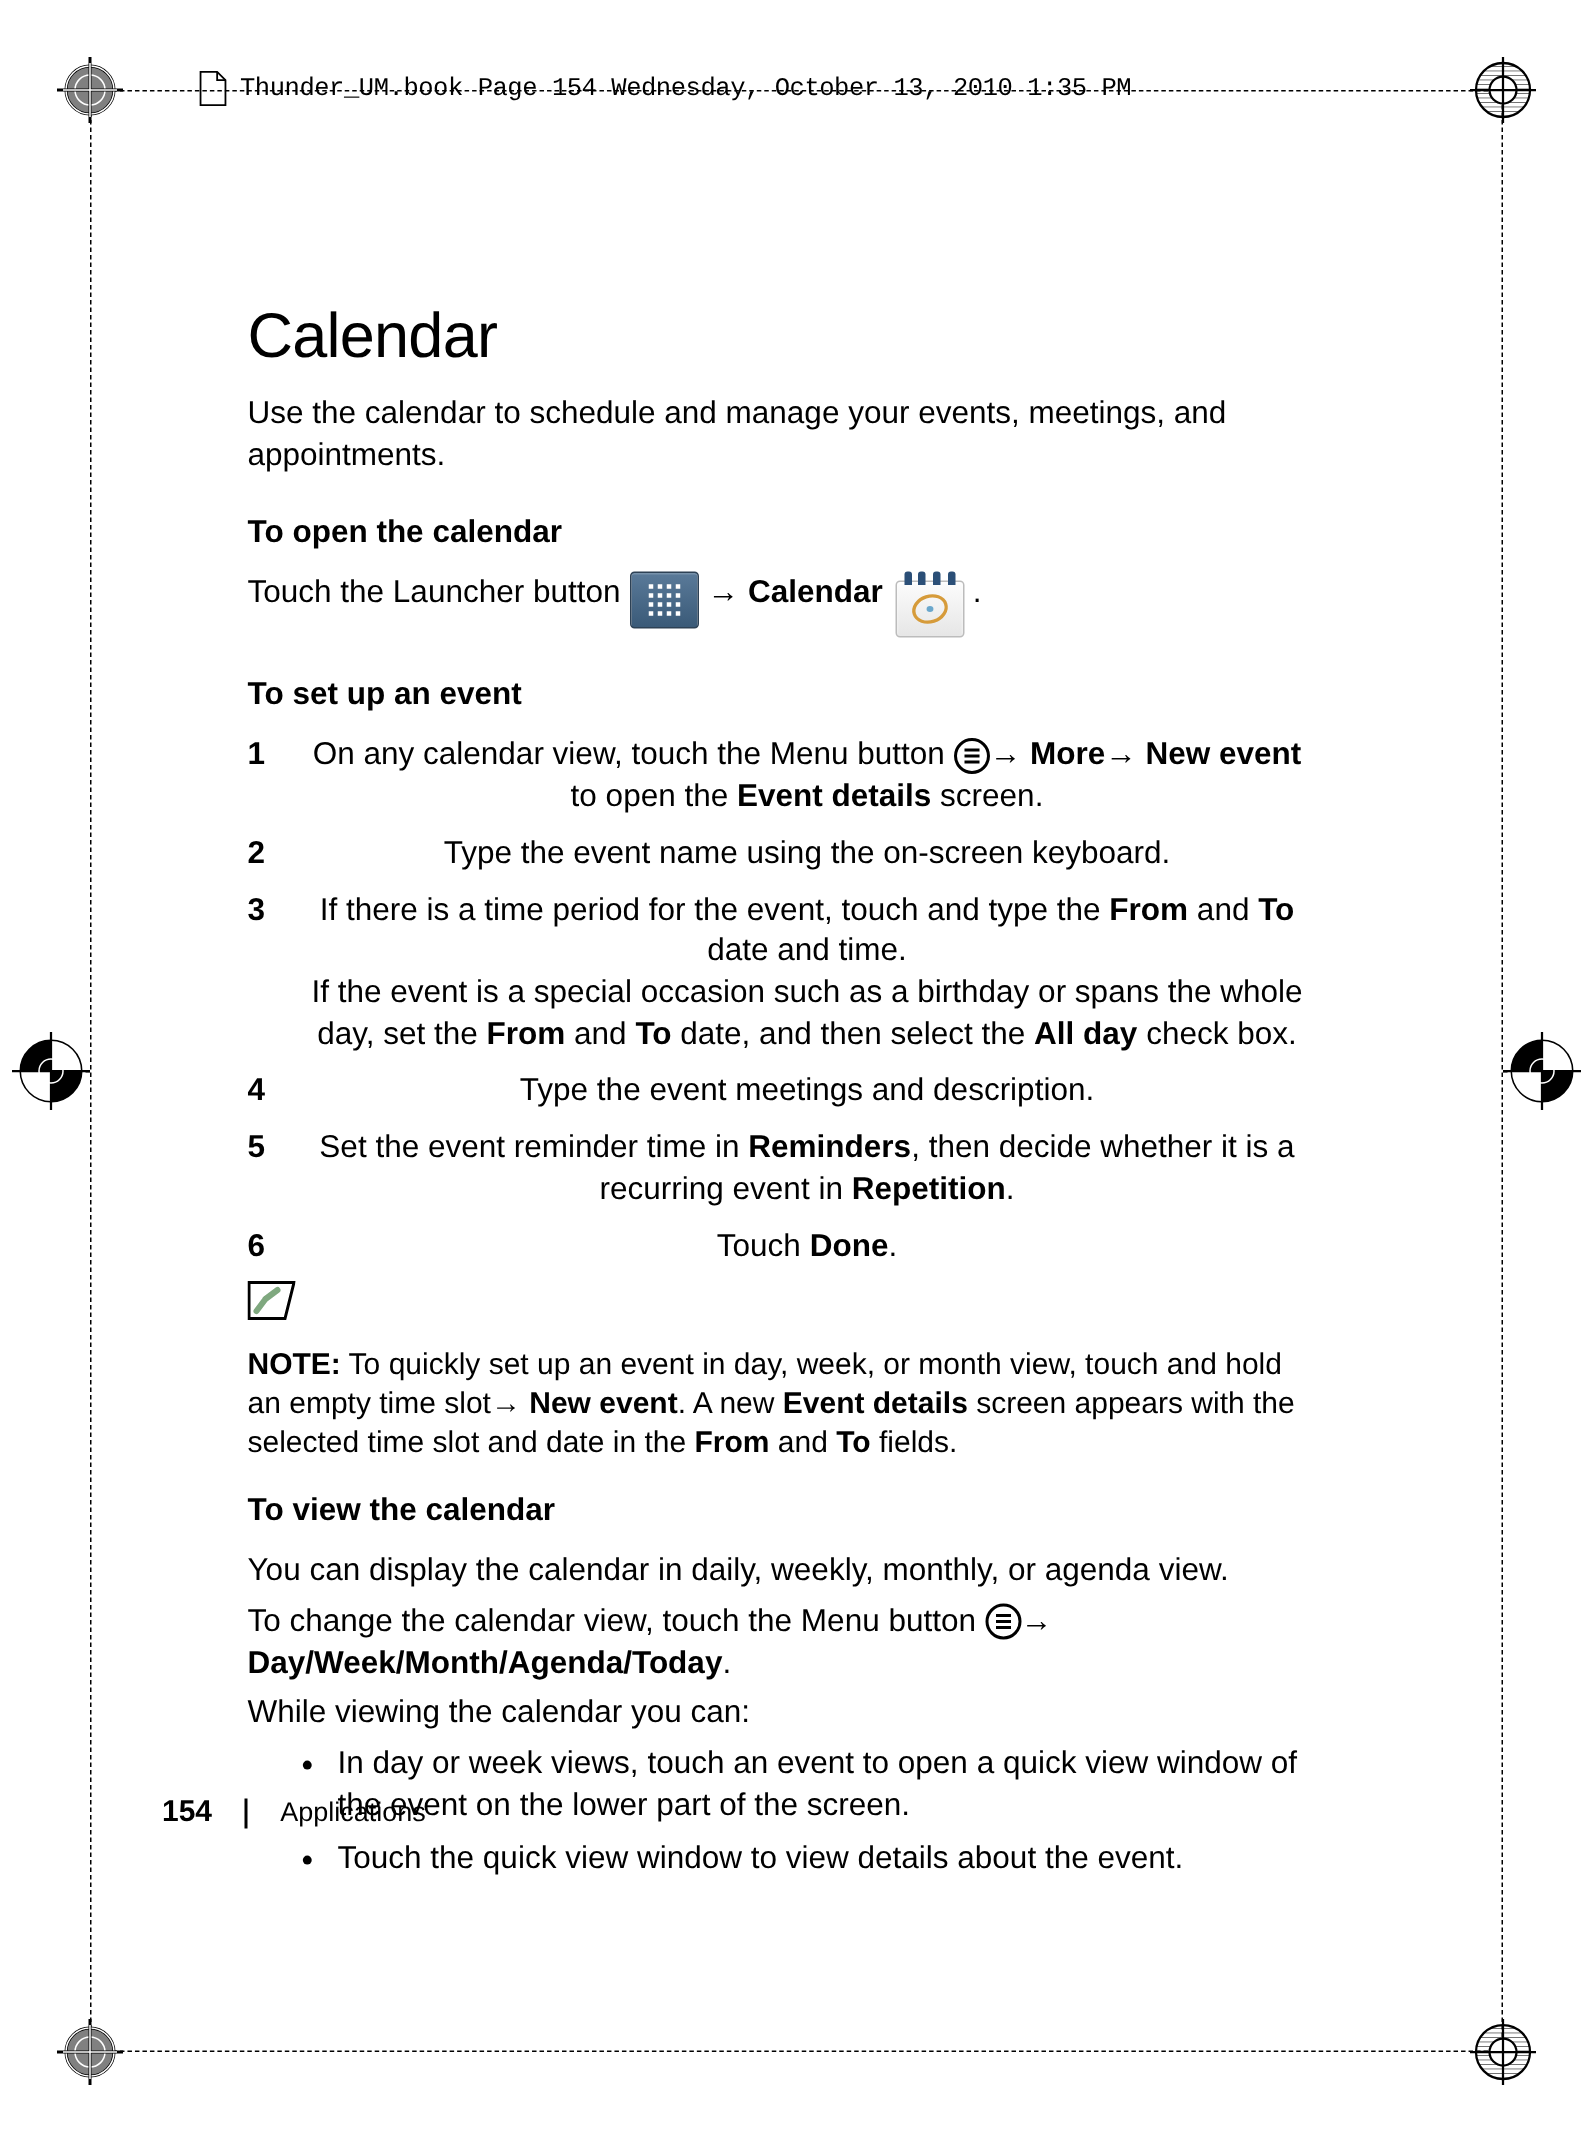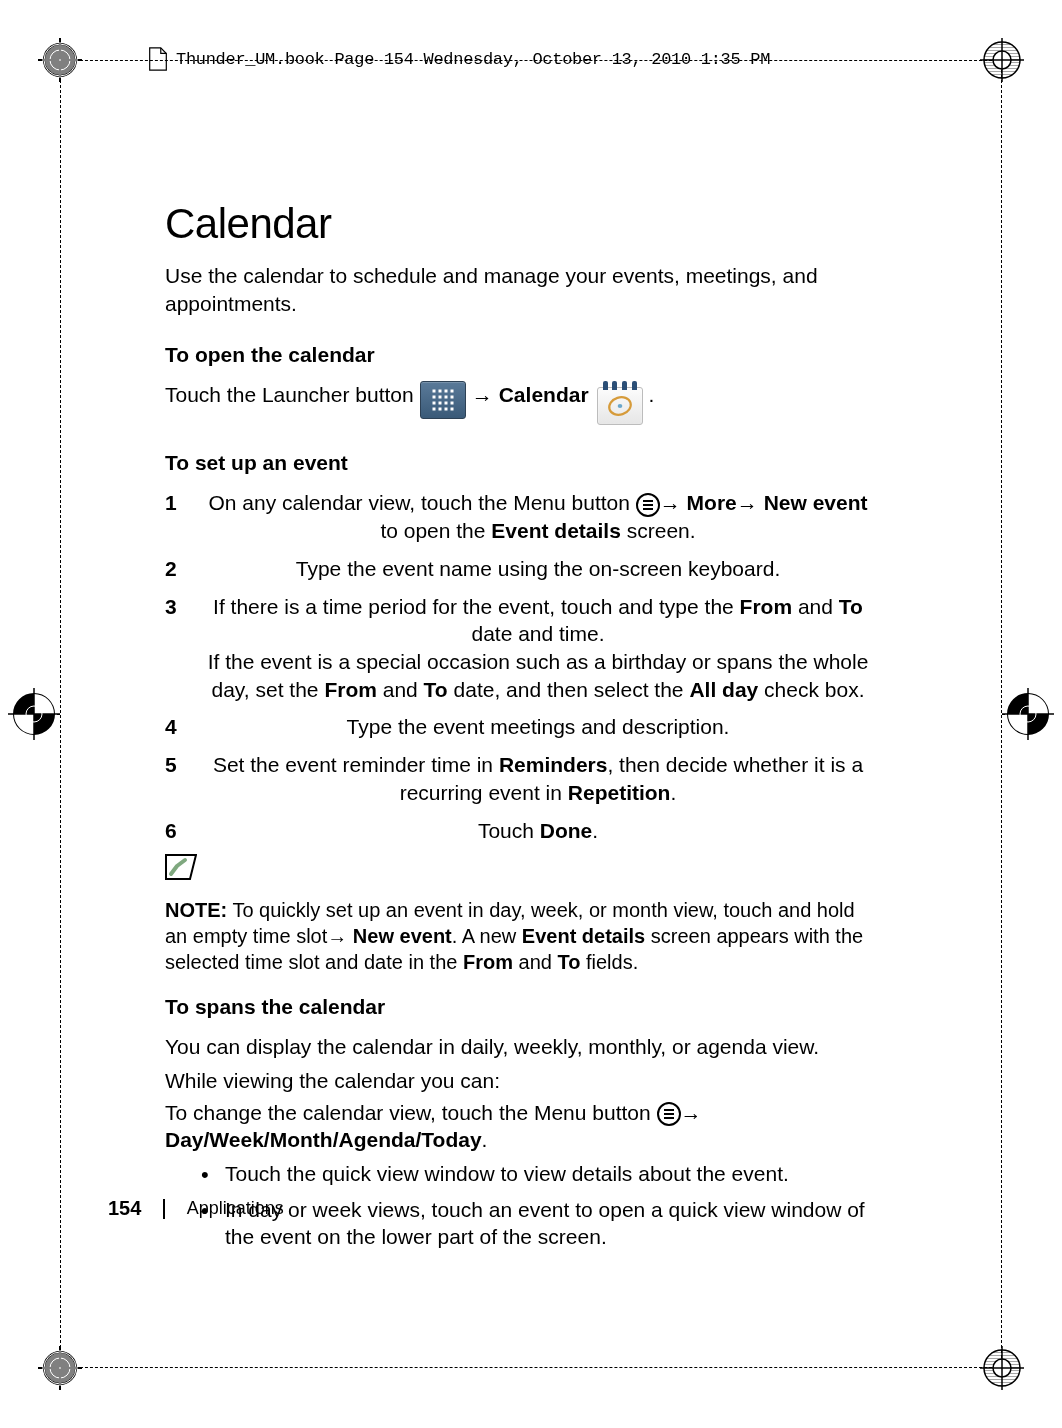--- a/index.html
+++ b/index.html
@@ -36,21 +36,21 @@
     border-top: 1.5px dashed #000;
   }
   .dash-line-v {
     position: absolute;
     border-left: 1.5px dashed #000;
   }
   
   .header-line {
     position: absolute;
     top: 47px;
-    left: 148px;
+    left: 132px;
     font-family: 'Courier New', monospace;
     font-size: 17px;
     letter-spacing: -0.3px;
     color: #000;
     display: flex;
     align-items: center;
     gap: 8px;
   }
   .header-page-icon svg { width: 20px; height: 24px; display:block; }
   
@@ -382,29 +382,29 @@
       <svg viewBox="0 0 32 26" width="32" height="26">
           <polygon points="1,1 31,1 25,25 1,25" fill="#fff" stroke="#000" stroke-width="2"></polygon>
           <path d="M6 20 L12 12 M12 12 L20 6" stroke="#7fa87f" stroke-width="4" stroke-linecap="round"></path>
         </svg>
     </div>
     <div class="note-text">
       <span class="bold">NOTE:</span><span> To quickly set up an event in day, week, or month view, touch and hold an empty time slot→ </span><span class="bold">New event</span><span>. A new </span><span class="bold">Event details</span><span> screen appears with the selected time slot and date in the </span><span class="bold">From</span><span> and </span><span class="bold">To</span><span> fields.</span>
     </div>
   </div>
 
-  <div class="subhead" style="margin-top:20px">To spans the calendar</div>
+  <div class="subhead" style="margin-top:20px">To view the calendar</div>
   <p class="intro" style="margin-bottom:6px">You can display the calendar in daily, weekly, monthly, or agenda view.</p>
-  <p class="intro" style="margin-bottom:4px">While viewing the calendar you can:</p>
   <p class="intro" style="margin-bottom:6px">
     <span>To change the calendar view, touch the Menu button </span><span class="menu-btn"></span><span>→ </span><br><span class="bold">Day/Week/Month/Agenda/Today</span><span>.</span>
   </p>
+  <p class="intro" style="margin-bottom:4px">While viewing the calendar you can:</p>
   <ul class="bullets">
+    <li>In day or week views, touch an event to open a quick view window of the event on the lower part of the screen.</li>
     <li>Touch the quick view window to view details about the event.</li>
-    <li>In day or week views, touch an event to open a quick view window of the event on the lower part of the screen.</li>
   </ul>
 </div>
 
 <div class="footer">
   <span class="pg">154</span>
   <span class="div"></span>
   <span>Applications</span>
 </div>
 
 </body></html>

